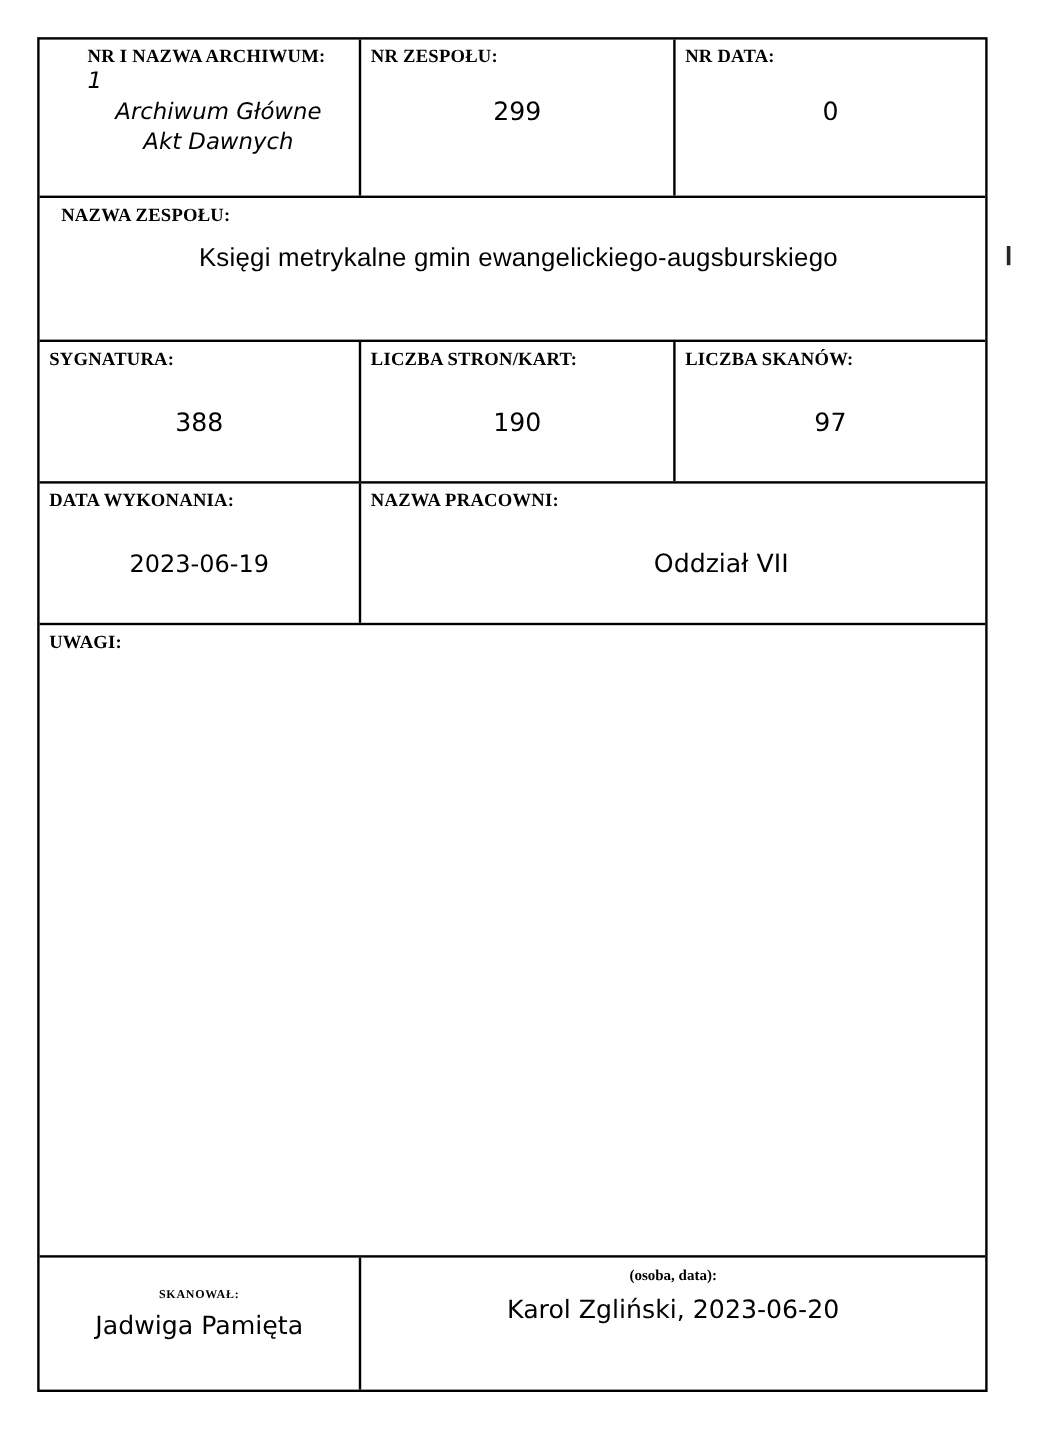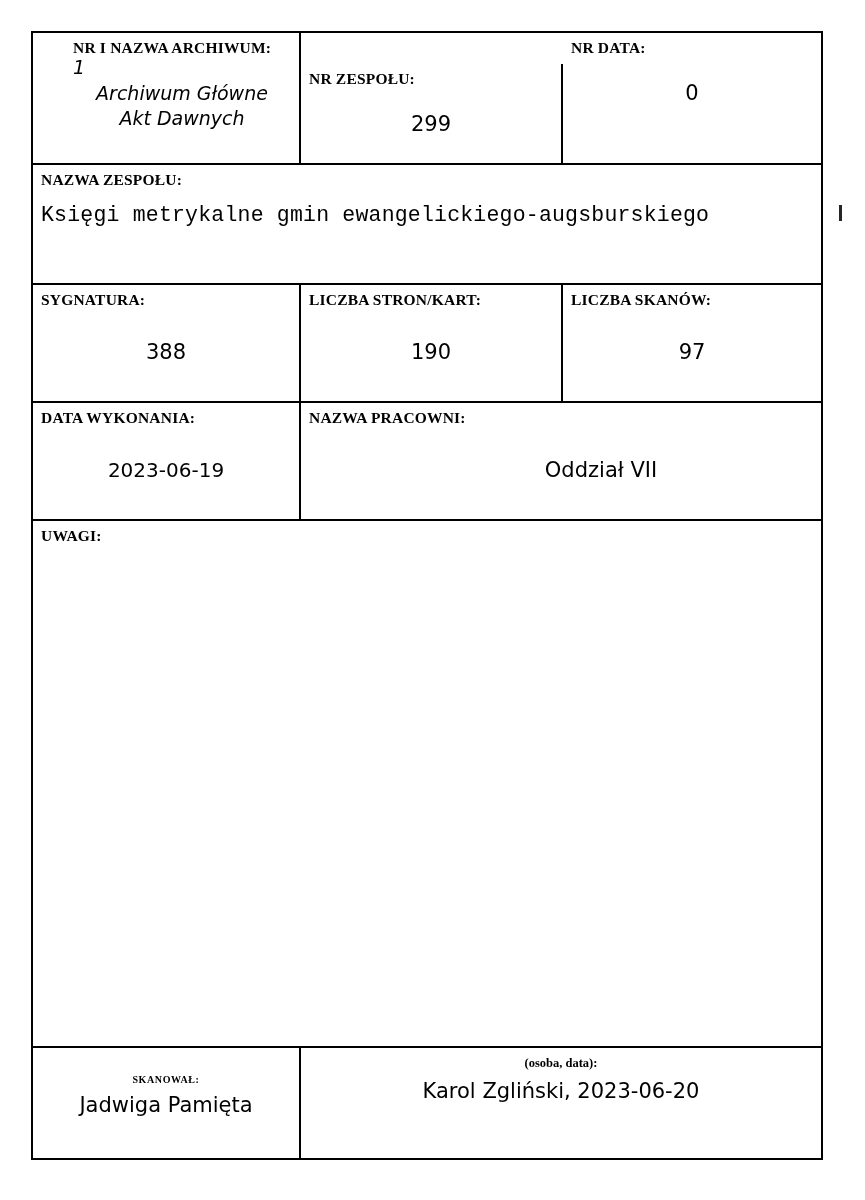--- a/index.html
+++ b/index.html
@@ -58,21 +58,21 @@
     text-align: center;
     display: block;
   }
   .value-sm {
     font-size: 20px;
   }
 
   
   .r1 { height: 132px; }
   .r1 .c1 { width: 268px; padding-left: 40px; }
-  .r1 .c2 { width: 262px; margin-top: 31px; }
+  .r1 .c2 { width: 262px; }
   .r1 .c3 { width: 258px; }
   .archive-name {
     font-family: "DejaVu Sans", sans-serif;
     font-style: italic;
     font-size: 19px;
     text-align: center;
     line-height: 1.3;
     margin-top: 2px;
   }
   .archive-num {
@@ -81,24 +81,25 @@
     font-size: 19px;
     text-align: center;
     line-height: 1.2;
   }
   .r1 .c2 .value, .r1 .c3 .value {
     margin-top: 25px;
   }
 
   
   .r2 { height: 120px; }
-  .r2 .c1 { width: 100%; }
+  .r2 .c1 { width: 100%; margin-left: 10px; }
   .fond-name {
-    font-family: Liberation Mono, monospace;
+    font-family: Liberation Sans, sans-serif;
     font-size: 21.5px;
+    text-align: center;
     line-height: 1.45;
     margin-top: 12px;
     letter-spacing: 0.2px;
   }
 
   
   .r3 { height: 118px; }
   .r3 .c1 { width: 268px; }
   .r3 .c2 { width: 262px; }
   .r3 .c3 { width: 258px; }

